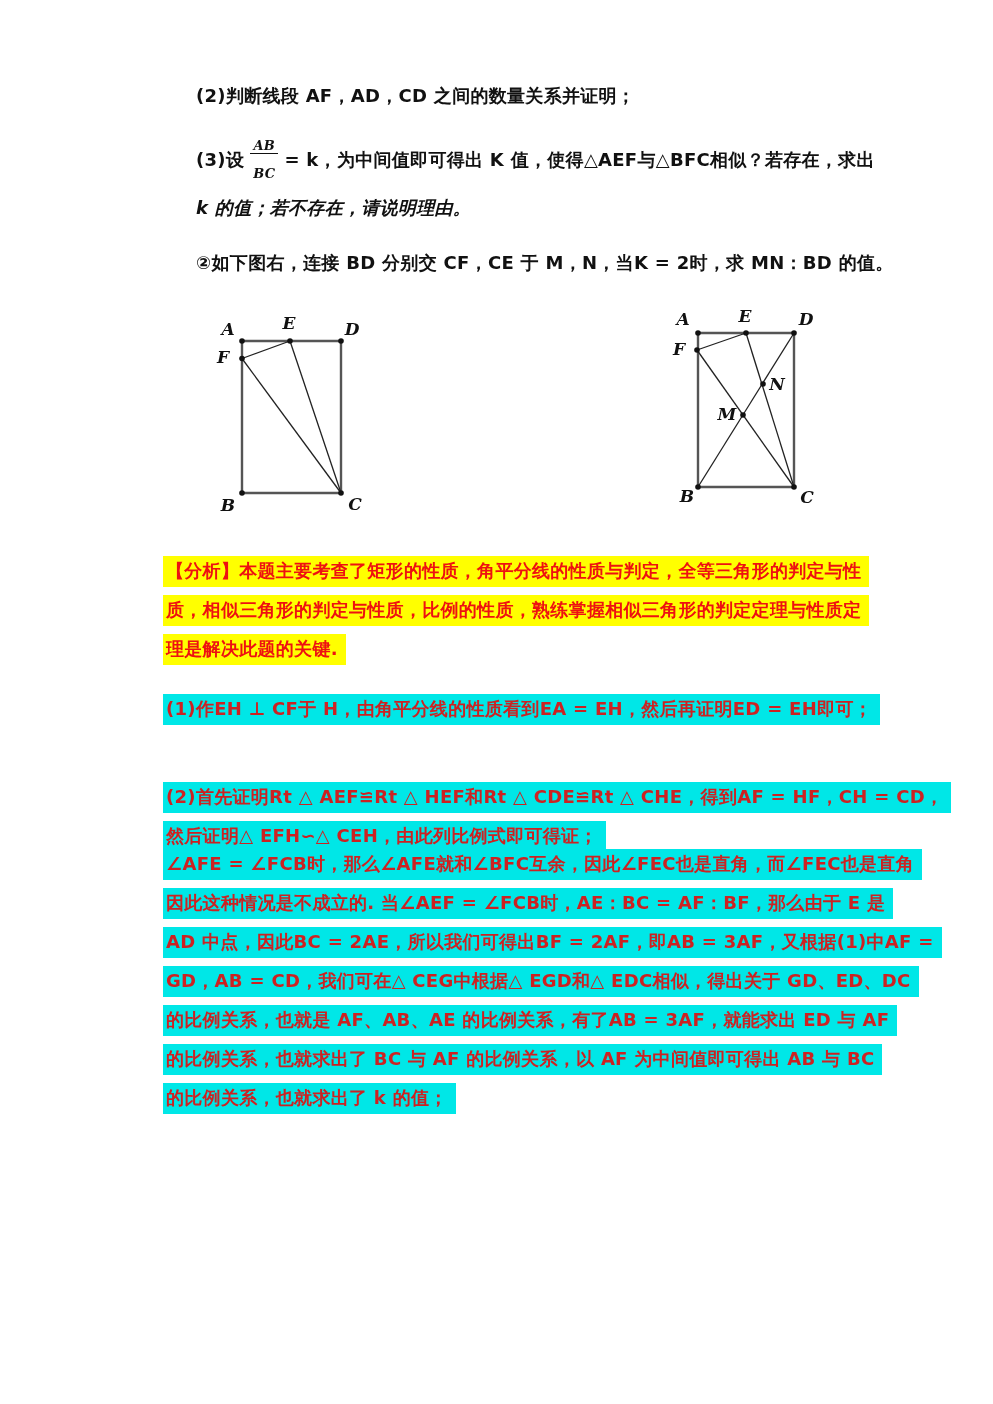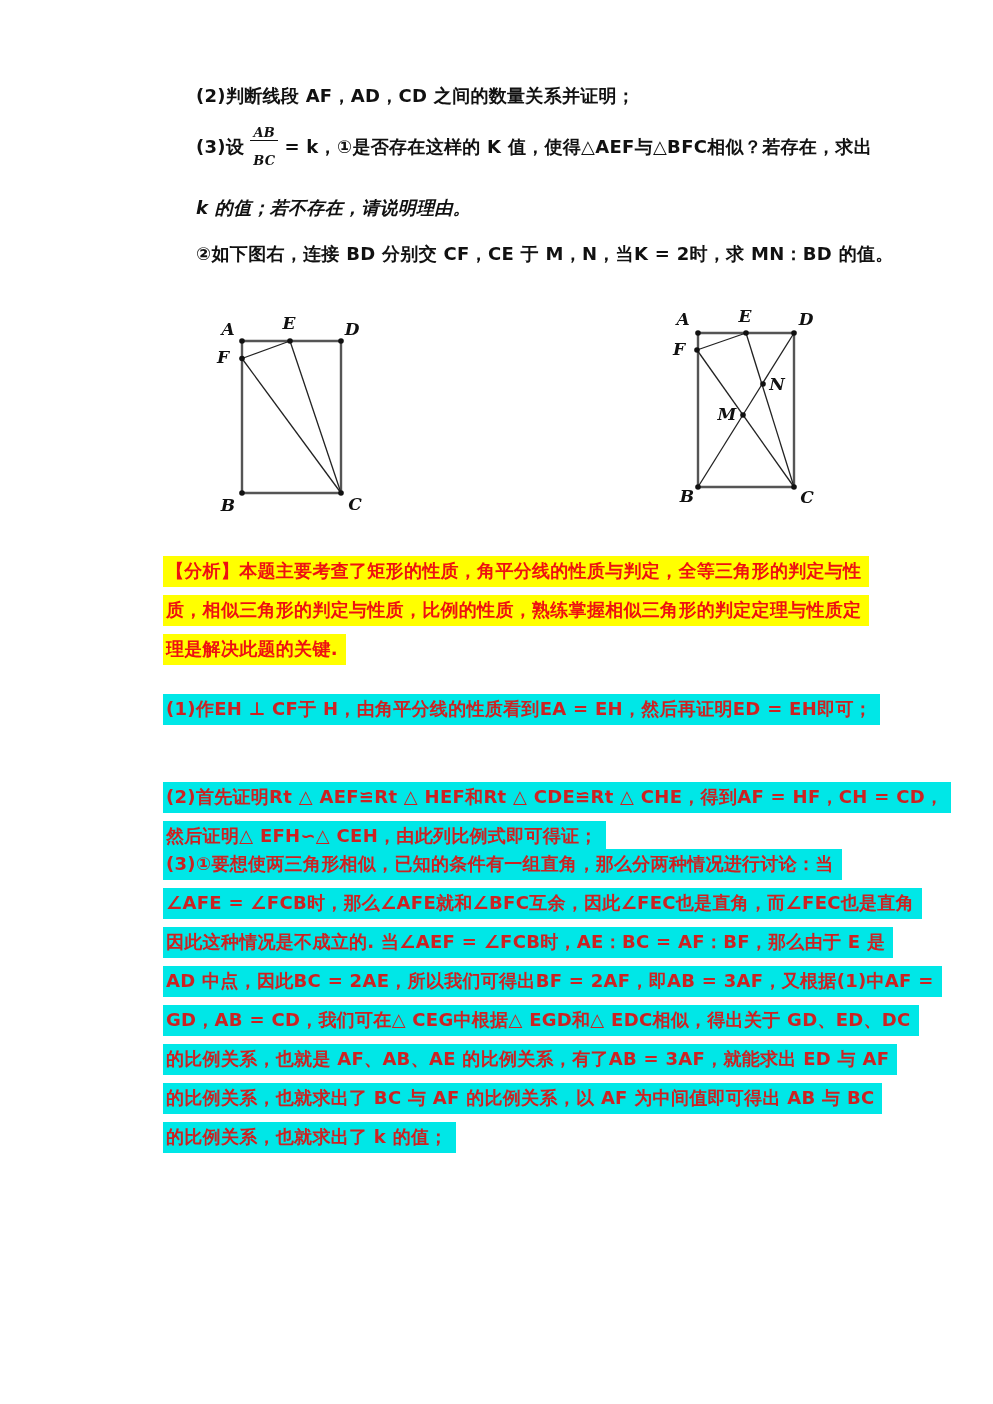--- a/index.html
+++ b/index.html
@@ -46,32 +46,32 @@
     font-style:italic; font-weight:bold; font-size:17px; fill:#111;
   }
 </style>
 </head>
 <body>
 
 <div id="page">
 
   <div class="abs body-text" style="left:196px; top:84px;">(2)判断线段 AF，AD，CD 之间的数量关系并证明；</div>
 
-  <div class="abs body-text frac-row" style="left:196px; top:125px;">
+  <div class="abs body-text frac-row" style="left:196px; top:138px;">
     <span>(3)设</span>
     <span class="frac">
       <span class="num">AB</span>
       <span class="den">BC</span>
     </span>
-    <span>= k，①是否存在这样的 K 值，使得△AEF与△BFC相似？若存在，求出</span>
+    <span>= k，为中间值即可得出 K 值，使得△AEF与△BFC相似？若存在，求出</span>
   </div>
 
   <div class="abs body-text" style="left:196px; top:196px;font-style:italic;">k 的值；若不存在，请说明理由。</div>
 
-  <div class="abs body-text" style="left:196px; top:242px;">②如下图右，连接 BD 分别交 CF，CE 于 M，N，当K = 2时，求 MN：BD 的值。</div>
+  <div class="abs body-text" style="left:196px; top:251px;">②如下图右，连接 BD 分别交 CF，CE 于 M，N，当K = 2时，求 MN：BD 的值。</div>
 
   <div class="abs fig" style="left:200px; top:300px;" id="fig-left">
       <svg viewBox="0 0 175 222" width="175" height="222">
         <polygon points="42,41 141,41 141,193 42,193" fill="none" stroke="#555555" stroke-width="2.4"></polygon>
         <line x1="42" y1="58.5" x2="90" y2="41" stroke="#222222" stroke-width="1.3"></line>
         <line x1="90" y1="41" x2="141" y2="193" stroke="#222222" stroke-width="1.3"></line>
         <line x1="42" y1="58.5" x2="141" y2="193" stroke="#222222" stroke-width="1.3"></line>
         <circle cx="42" cy="41" r="2.8" fill="#111"></circle>
         <circle cx="90" cy="41" r="2.8" fill="#111"></circle>
         <circle cx="141" cy="41" r="2.8" fill="#111"></circle>
@@ -121,21 +121,20 @@
   <div class="abs" style="left:163px; top:694px;">
     <div class="hl-line hl-cyan">(1)作EH ⊥ CF于 H，由角平分线的性质看到EA = EH，然后再证明ED = EH即可；</div>
   </div>
 
   <div class="abs" style="left:163px; top:782px;">
     <div class="hl-line hl-cyan">(2)首先证明Rt △ AEF≌Rt △ HEF和Rt △ CDE≌Rt △ CHE，得到AF = HF，CH = CD，</div>
     <div class="hl-line hl-cyan">然后证明△ EFH∽△ CEH，由此列比例式即可得证；</div>
   </div>
 
   <div class="abs" style="left:163px; top:849px;">
-    <div class="hl-line hl-cyan">(3)①要想使两三角形相似，已知的条件有一组直角，那么分两种情况进行讨论：当</div>
     <div class="hl-line hl-cyan">∠AFE = ∠FCB时，那么∠AFE就和∠BFC互余，因此∠FEC也是直角，而∠FEC也是直角</div>
     <div class="hl-line hl-cyan">因此这种情况是不成立的. 当∠AEF = ∠FCB时，AE：BC = AF：BF，那么由于 E 是</div>
     <div class="hl-line hl-cyan">AD 中点，因此BC = 2AE，所以我们可得出BF = 2AF，即AB = 3AF，又根据(1)中AF =</div>
     <div class="hl-line hl-cyan">GD，AB = CD，我们可在△ CEG中根据△ EGD和△ EDC相似，得出关于 GD、ED、DC</div>
     <div class="hl-line hl-cyan">的比例关系，也就是 AF、AB、AE 的比例关系，有了AB = 3AF，就能求出 ED 与 AF</div>
     <div class="hl-line hl-cyan">的比例关系，也就求出了 BC 与 AF 的比例关系，以 AF 为中间值即可得出 AB 与 BC</div>
     <div class="hl-line hl-cyan">的比例关系，也就求出了 k 的值；</div>
   </div>
 
 </div>

